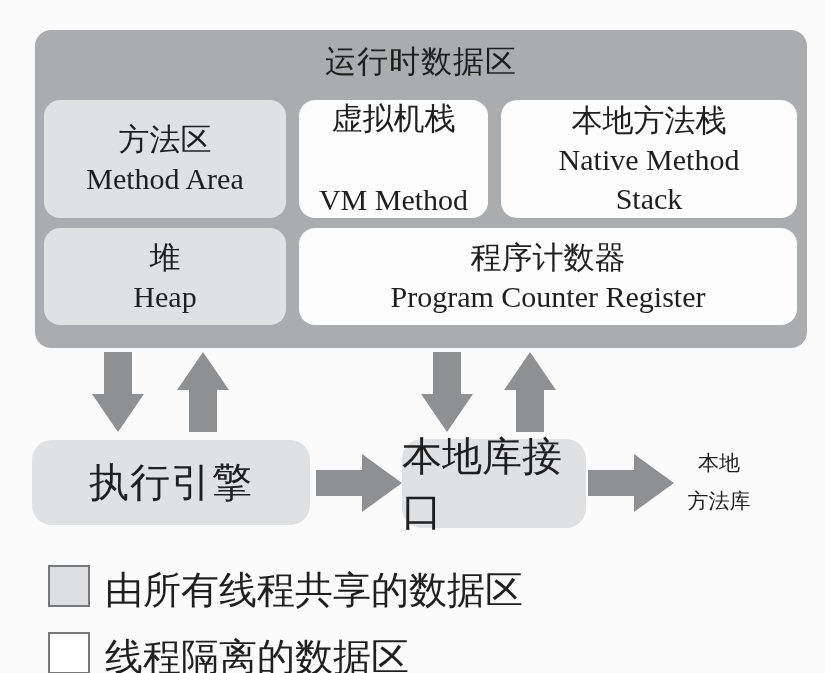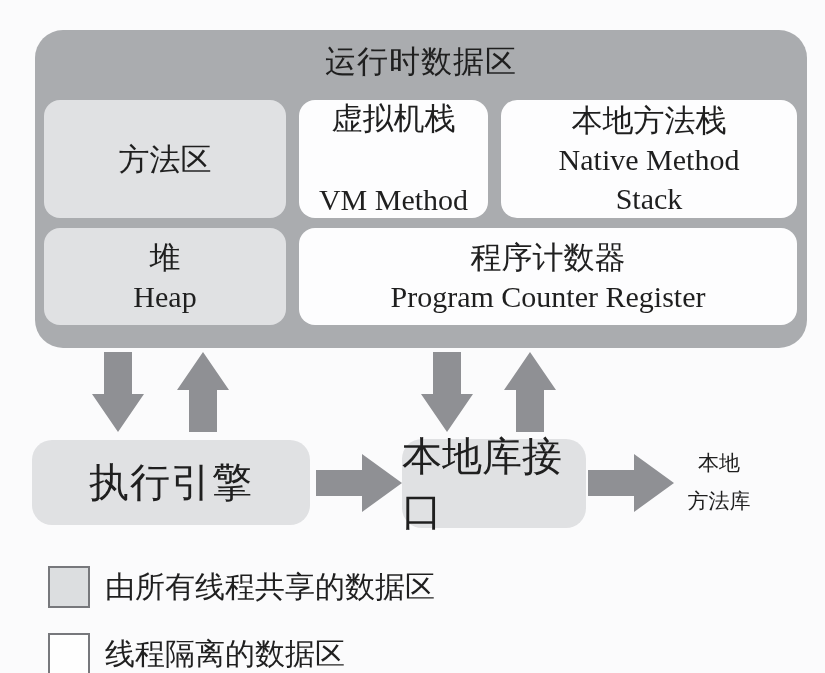--- a/index.html
+++ b/index.html
@@ -14,21 +14,21 @@
     width: 825px;
     height: 673px;
     overflow: hidden;
   }
   
   .outer {
     position: absolute;
     left: 35px; top: 30px;
     width: 772px; height: 318px;
     background: #aaacaf;
-    border-radius: 28px;
+    border-radius: 16px;
   }
   .outer-title {
     position: absolute;
     top: 11px; left: 0; right: 0;
     text-align: center;
     font-size: 31px;
     letter-spacing: 1px;
   }
   .row {
     position: absolute;
@@ -83,23 +83,22 @@
     width: 118px;
     text-align: center;
     font-size: 21px;
     line-height: 38px;
   }
   
   .legend-item {
     position: absolute;
     left: 48px;
     display: flex;
-    align-items: center;
     gap: 15px;
-    font-size: 30px;
+    font-size: 38px;
     height: 44px;
   }
   .legend-1 { top: 565px; }
   .legend-2 { top: 632px; }
   .swatch {
     width: 38px; height: 38px;
     border: 2px solid #77787c;
     flex: 0 0 auto;
   }
   .swatch-shared   { background: #dcdee0; }
@@ -109,20 +108,21 @@
 <body>
 
 <div class="stage">
 
   <div class="outer">
     <div class="outer-title">运行时数据区</div>
 
     <div class="row row1">
       <div class="cell shared w-method">
         <span>方法区</span>
+        <span class="en">Method Area</span>
       </div>
       <div class="cell isolated w-vm">
         <span>虚拟机栈</span>
         <span class="en">VM Method</span>
       </div>
       <div class="cell isolated flex1">
         <span>本地方法栈</span>
         <span class="en wrap-narrow">Native Method Stack</span>
       </div>
     </div>

